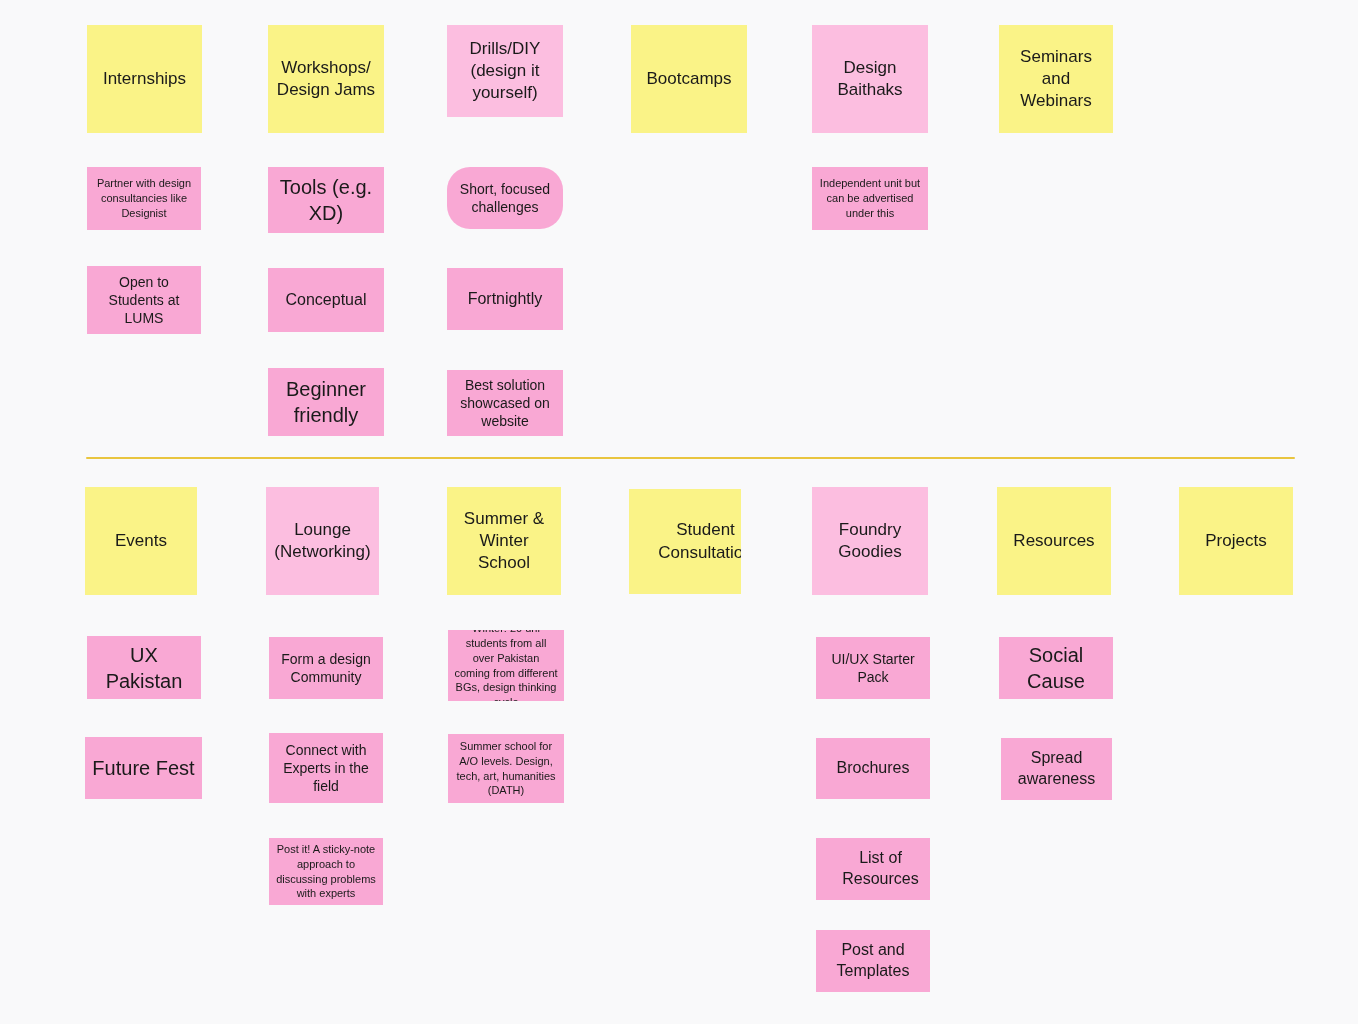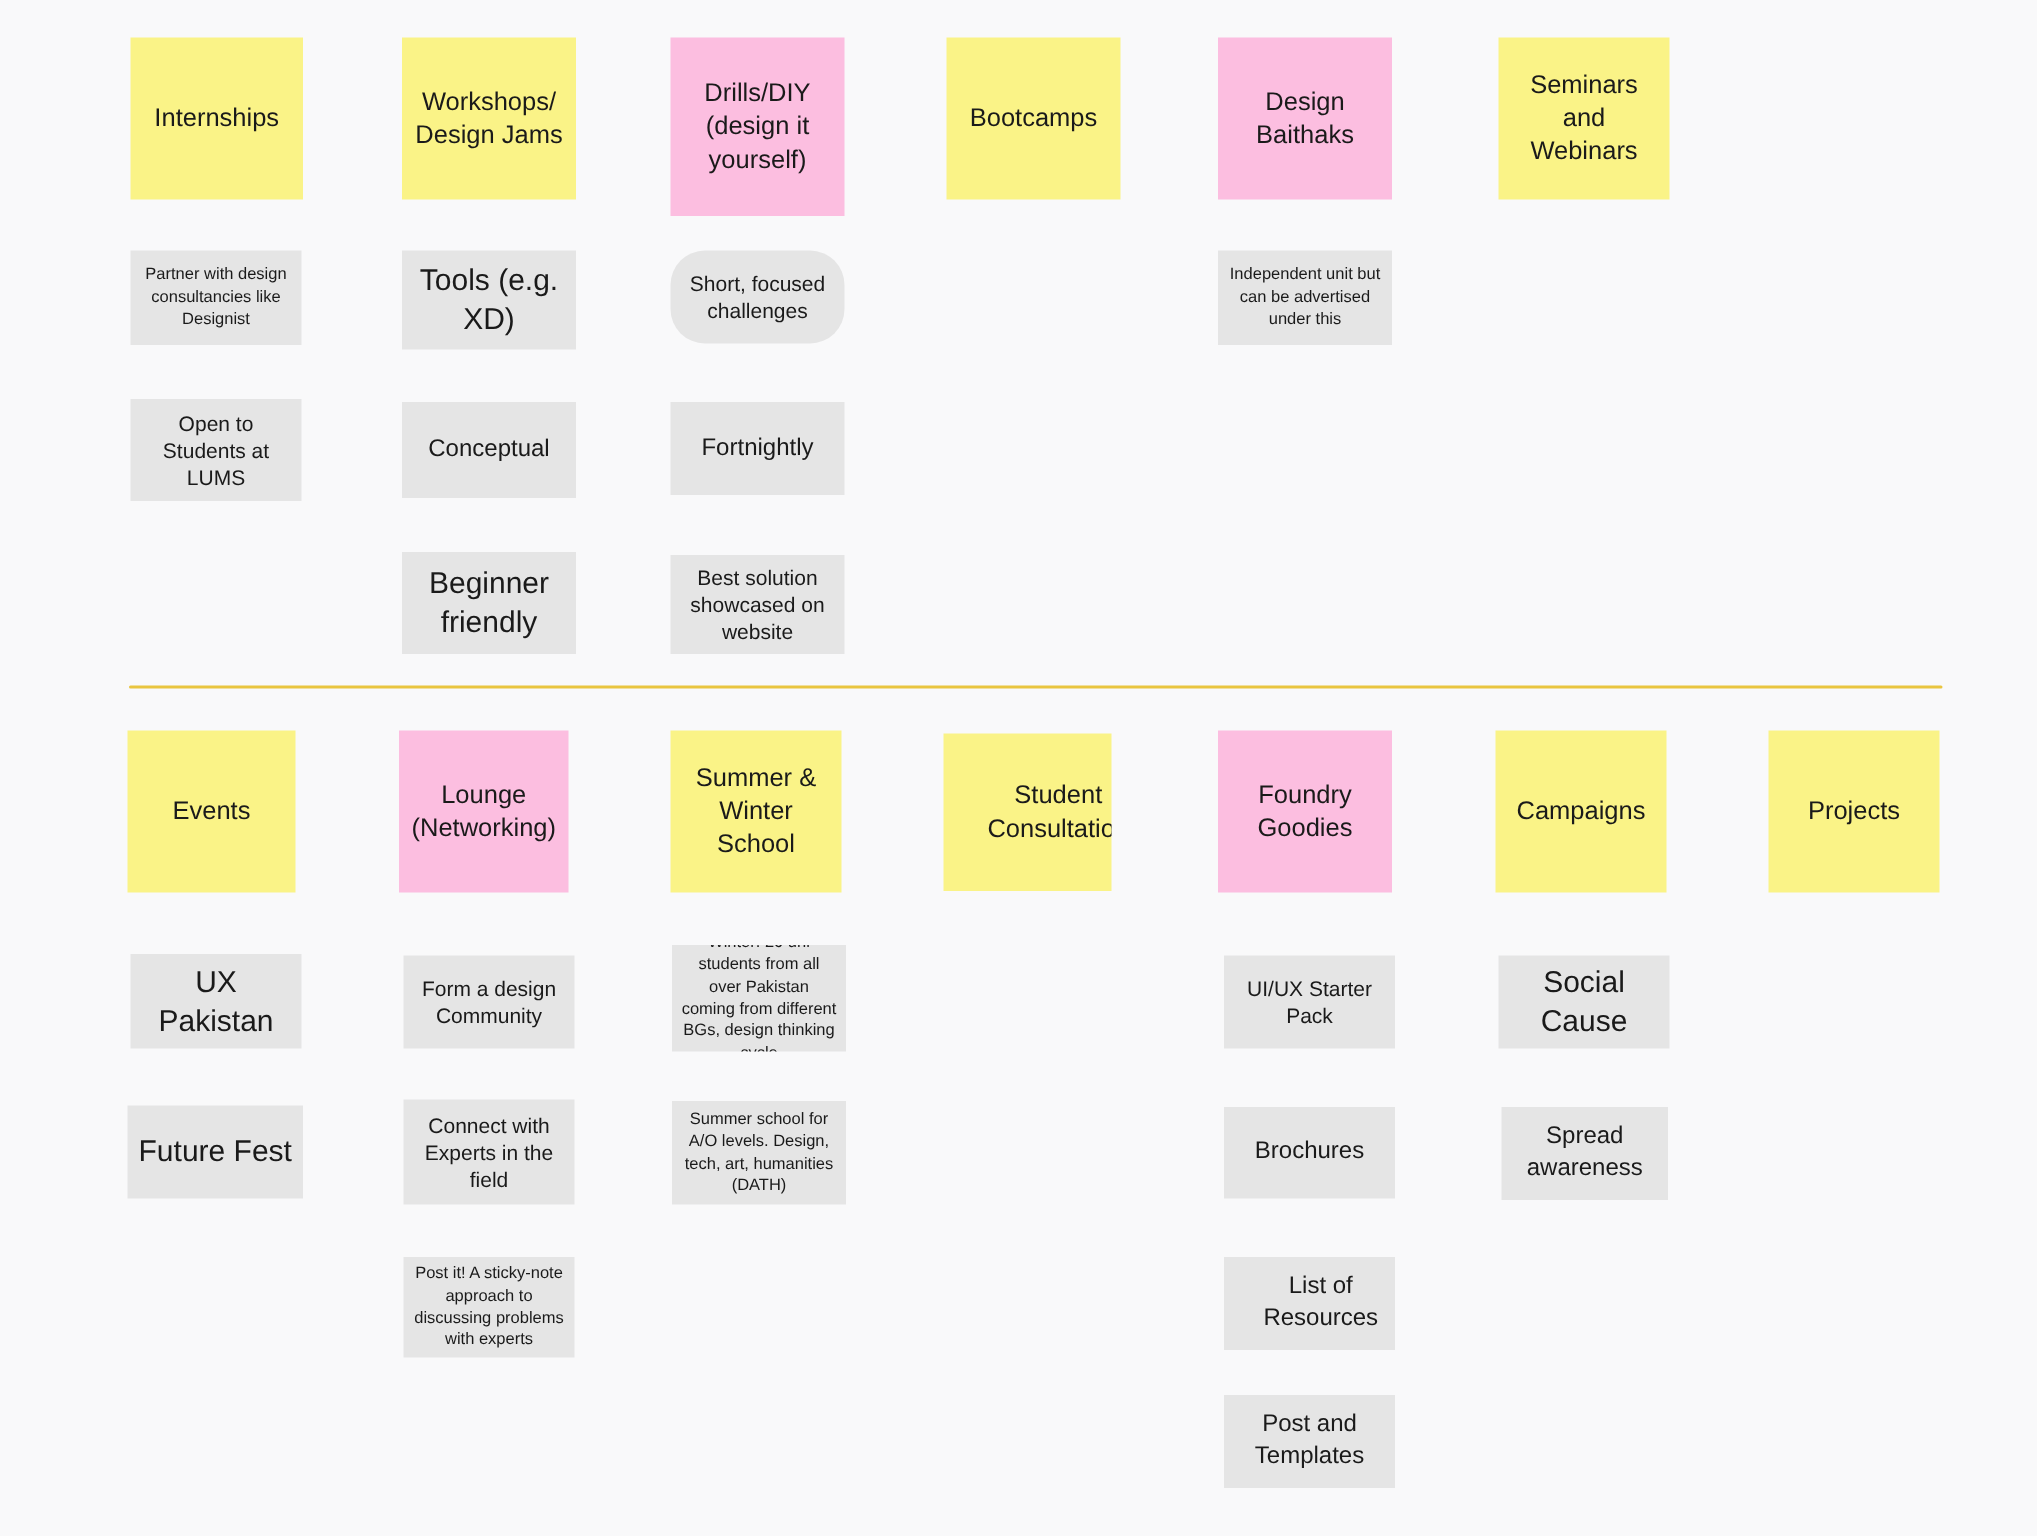--- a/index.html
+++ b/index.html
@@ -27,21 +27,21 @@
     justify-content: center;
     text-align: center;
     color: #1a1a1a;
     line-height: 1.3;
     padding: 4px 6px;
     white-space: pre-line;
     overflow: hidden;
   }
   .note.yellow  { background: #faf387; }
   .note.pink    { background: #fcbee0; }
-  .note.orange  { background: #e5e5e5; }
+  .note.orange  { background: #f9a8d4; }
 
   
   .t-head   { font-size: 17px; }
   .t-mid    { font-size: 16px; }
   .t-small  { font-size: 14px; }
   .t-tiny   { font-size: 11px; line-height: 1.35; }
   .t-big    { font-size: 20px; }
 
   .divider {
     position: absolute;
@@ -55,21 +55,21 @@
 
 <div id="board">
   <div class="divider" style="left: 86px; top: 457px; width: 1209px;"></div>
 <div class="note yellow t-head" style="left: 87px; top: 25px; width: 115px; height: 108px;">Internships</div>
     <div class="note orange t-tiny" style="left: 87px; top: 167px; width: 114px; height: 63px;">Partner with design consultancies like Designist</div>
     <div class="note orange t-small" style="left: 87px; top: 266px; width: 114px; height: 68px;">Open to Students at LUMS</div>
     <div class="note orange t-big" style="left: 268px; top: 167px; width: 116px; height: 66px;">Tools (e.g. XD)</div>
     <div class="note yellow t-head" style="left: 268px; top: 25px; width: 116px; height: 108px;">Workshops/ Design Jams</div>
     <div class="note orange t-mid" style="left: 268px; top: 268px; width: 116px; height: 64px;">Conceptual</div>
     <div class="note orange t-big" style="left: 268px; top: 368px; width: 116px; height: 68px;">Beginner friendly</div>
-    <div class="note pink t-head" style="left: 447px; top: 25px; width: 116px; height: 119px;">Drills/DIY (design it yourself)</div>
+    <div class="note pink t-head" style="left: 447px; top: 25px; width: 116px; height: 92px;">Drills/DIY (design it yourself)</div>
     <div class="note orange t-small" style="left: 447px; top: 167px; width: 116px; height: 62px; border-radius: 23px;">Short, focused challenges</div>
     <div class="note orange t-mid" style="left: 447px; top: 268px; width: 116px; height: 62px;">Fortnightly</div>
     <div class="note orange t-small" style="left: 447px; top: 370px; width: 116px; height: 66px;">Best solution showcased on website</div>
     <div class="note yellow t-head" style="left: 631px; top: 25px; width: 116px; height: 108px;">Bootcamps</div>
     <div class="note pink t-head" style="left: 812px; top: 25px; width: 116px; height: 108px;">Design Baithaks</div>
     <div class="note orange t-tiny" style="left: 812px; top: 167px; width: 116px; height: 63px;">Independent unit but can be advertised under this</div>
     <div class="note yellow t-head" style="left: 999px; top: 25px; width: 114px; height: 108px;">Seminars and Webinars</div>
     <div class="note yellow t-head" style="left: 85px; top: 487px; width: 112px; height: 108px;">Events</div>
     <div class="note orange t-big" style="left: 87px; top: 636px; width: 114px; height: 63px;">UX Pakistan</div>
     <div class="note orange t-big" style="left: 85px; top: 737px; width: 117px; height: 62px;">Future Fest</div>
@@ -79,17 +79,17 @@
     <div class="note orange t-tiny" style="left: 269px; top: 838px; width: 114px; height: 67px;">Post it! A sticky-note approach to discussing problems with experts</div>
     <div class="note yellow t-head" style="left: 447px; top: 487px; width: 114px; height: 108px;">Summer &amp; Winter School</div>
     <div class="note orange t-tiny" style="left: 448px; top: 630px; width: 116px; height: 71px;">Winter: 20 uni students from all over Pakistan coming from different BGs, design thinking cycle</div>
     <div class="note orange t-tiny" style="left: 448px; top: 734px; width: 116px; height: 69px;">Summer school for A/O levels. Design, tech, art, humanities (DATH)</div>
     <div class="note yellow t-head" style="left: 629px; top: 489px; width: 112px; height: 105px; padding-left: 47px;">Student Consultation</div>
     <div class="note pink t-head" style="left: 812px; top: 487px; width: 116px; height: 108px;">Foundry Goodies</div>
     <div class="note orange t-small" style="left: 816px; top: 637px; width: 114px; height: 62px;">UI/UX Starter Pack</div>
     <div class="note orange t-mid" style="left: 816px; top: 738px; width: 114px; height: 61px;">Brochures</div>
     <div class="note orange t-mid" style="left: 816px; top: 838px; width: 114px; height: 62px; padding-left: 21px;">List of Resources</div>
     <div class="note orange t-mid" style="left: 816px; top: 930px; width: 114px; height: 62px;">Post and Templates</div>
-    <div class="note yellow t-head" style="left: 997px; top: 487px; width: 114px; height: 108px;">Campaigns</div>
+    <div class="note yellow t-head" style="left: 997px; top: 487px; width: 114px; height: 108px;">Resources</div>
     <div class="note orange t-big" style="left: 999px; top: 637px; width: 114px; height: 62px;">Social Cause</div>
     <div class="note orange t-mid" style="left: 1001px; top: 738px; width: 111px; height: 62px;">Spread awareness</div>
     <div class="note yellow t-head" style="left: 1179px; top: 487px; width: 114px; height: 108px;">Projects</div>
   </div>
 
 </body></html>

